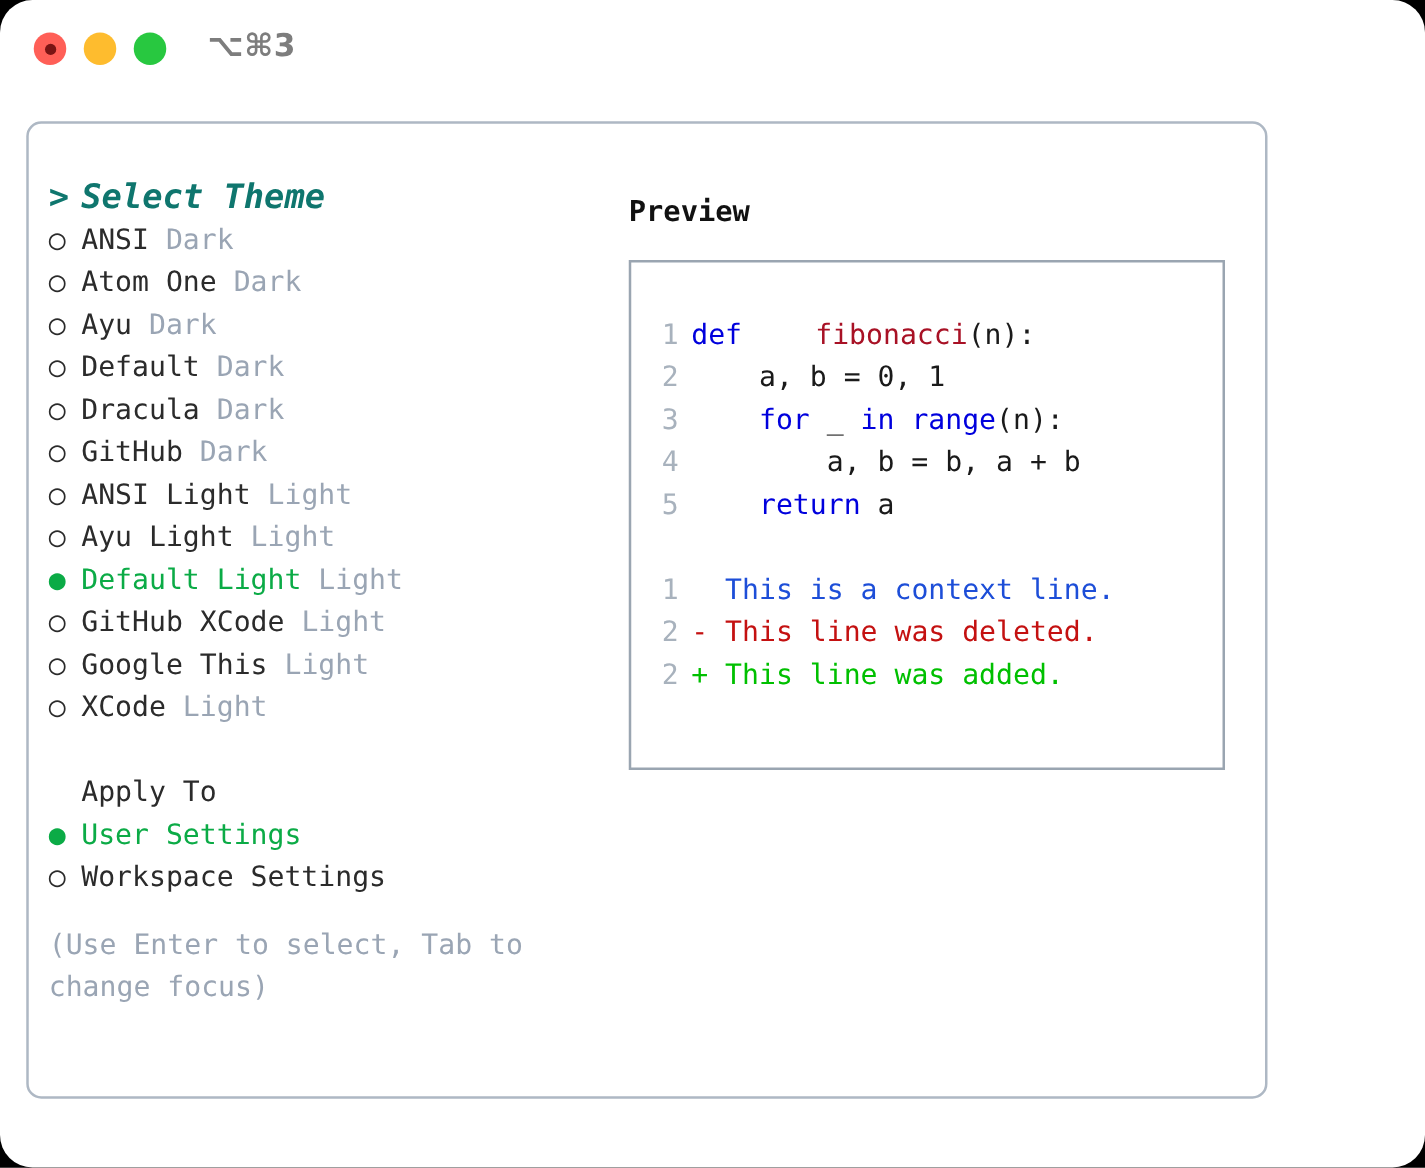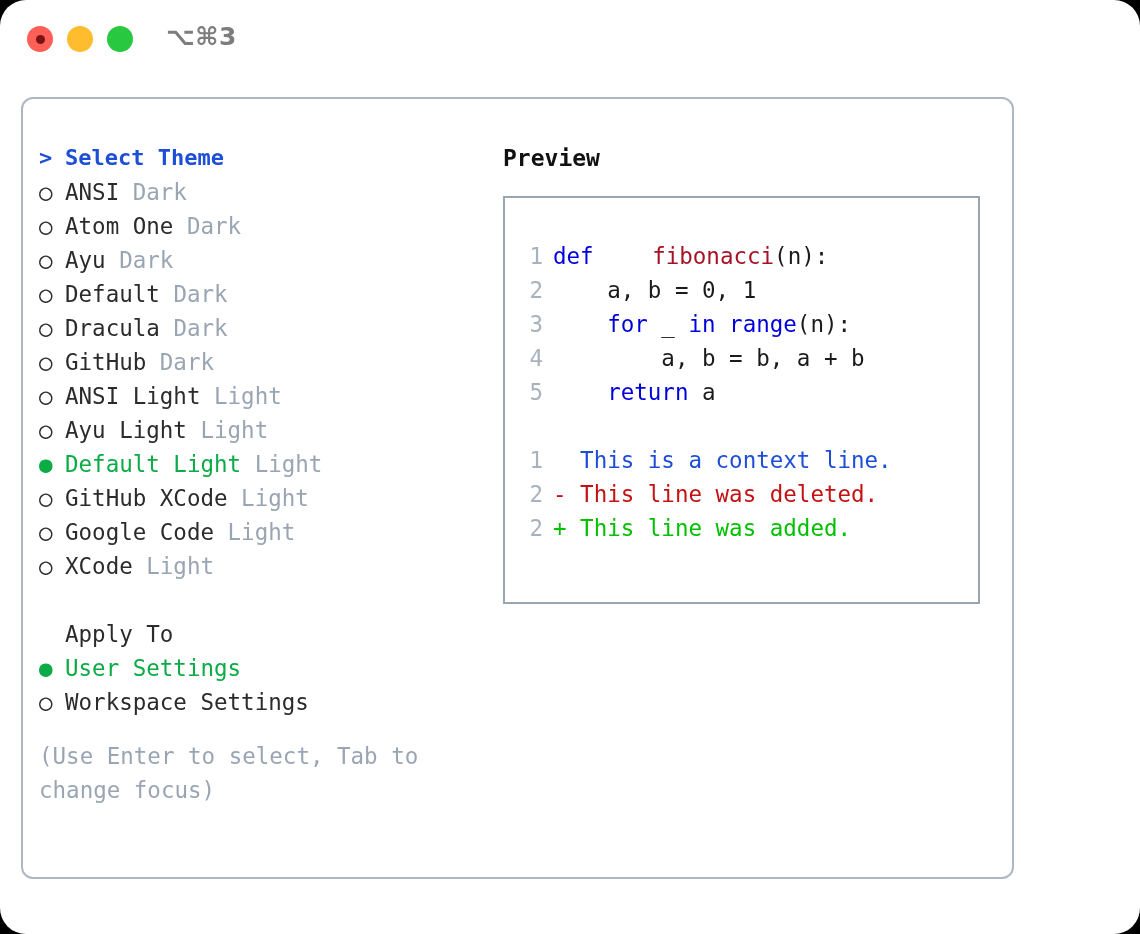--- a/index.html
+++ b/index.html
@@ -98,22 +98,23 @@
     white-space: pre;
     color: #2b2b2b;
   }
   .marker {
     display: inline-block;
     width: 26px;
     text-align: left;
   }
   .hdr-row {
     font-weight: bold;
-    color: #1d4ed8;
-    font-size: 22px;
+    color: #0f766e;
+    font-size: 27px;
+    font-style: italic;
   }
   .tag { color: #9aa5b4; }
   .row.selected .label { color: #0bab46; }
   .row.selected .marker { color: #0bab46; }
   .spacer-row { height: 34px; }
 
   #hint {
     margin-top: 20px;
     font-size: 22.5px;
     line-height: 34px;
@@ -128,20 +129,21 @@
     left: 480px;
     top: 42px;
     width: 500px;
   }
   #preview-title {
     font-size: 23px;
     font-weight: bold;
     color: #111111;
     line-height: 34px;
     white-space: pre;
+    margin-top: 12px;
   }
   #preview-box {
     margin-top: 21px;
     width: 477px;
     height: 408px;
     border: 2px solid #9aa5b1;
     box-sizing: border-box;
     background: #ffffff;
     position: relative;
   }
@@ -193,21 +195,21 @@
           <div class="row"><span class="marker">○</span><span class="label">ANSI</span><span> </span><span class="tag">Dark</span></div>
           <div class="row"><span class="marker">○</span><span class="label">Atom One</span><span> </span><span class="tag">Dark</span></div>
           <div class="row"><span class="marker">○</span><span class="label">Ayu</span><span> </span><span class="tag">Dark</span></div>
           <div class="row"><span class="marker">○</span><span class="label">Default</span><span> </span><span class="tag">Dark</span></div>
           <div class="row"><span class="marker">○</span><span class="label">Dracula</span><span> </span><span class="tag">Dark</span></div>
           <div class="row"><span class="marker">○</span><span class="label">GitHub</span><span> </span><span class="tag">Dark</span></div>
           <div class="row"><span class="marker">○</span><span class="label">ANSI Light</span><span> </span><span class="tag">Light</span></div>
           <div class="row"><span class="marker">○</span><span class="label">Ayu Light</span><span> </span><span class="tag">Light</span></div>
           <div class="row selected"><span class="marker">●</span><span class="label">Default Light</span><span> </span><span class="tag">Light</span></div>
           <div class="row"><span class="marker">○</span><span class="label">GitHub XCode</span><span> </span><span class="tag">Light</span></div>
-          <div class="row"><span class="marker">○</span><span class="label">Google Code</span><span> </span><span class="tag">Light</span></div>
+          <div class="row"><span class="marker">○</span><span class="label">Google This</span><span> </span><span class="tag">Light</span></div>
           <div class="row"><span class="marker">○</span><span class="label">XCode</span><span> </span><span class="tag">Light</span></div>
         </div>
 
       <div class="spacer-row"></div>
 
       <div class="row"><span class="marker"> </span><span>Apply To</span></div>
 
       <div id="apply-list">
           <div class="row selected"><span class="marker">●</span><span class="label">User Settings</span></div>
           <div class="row"><span class="marker">○</span><span class="label">Workspace Settings</span></div>

